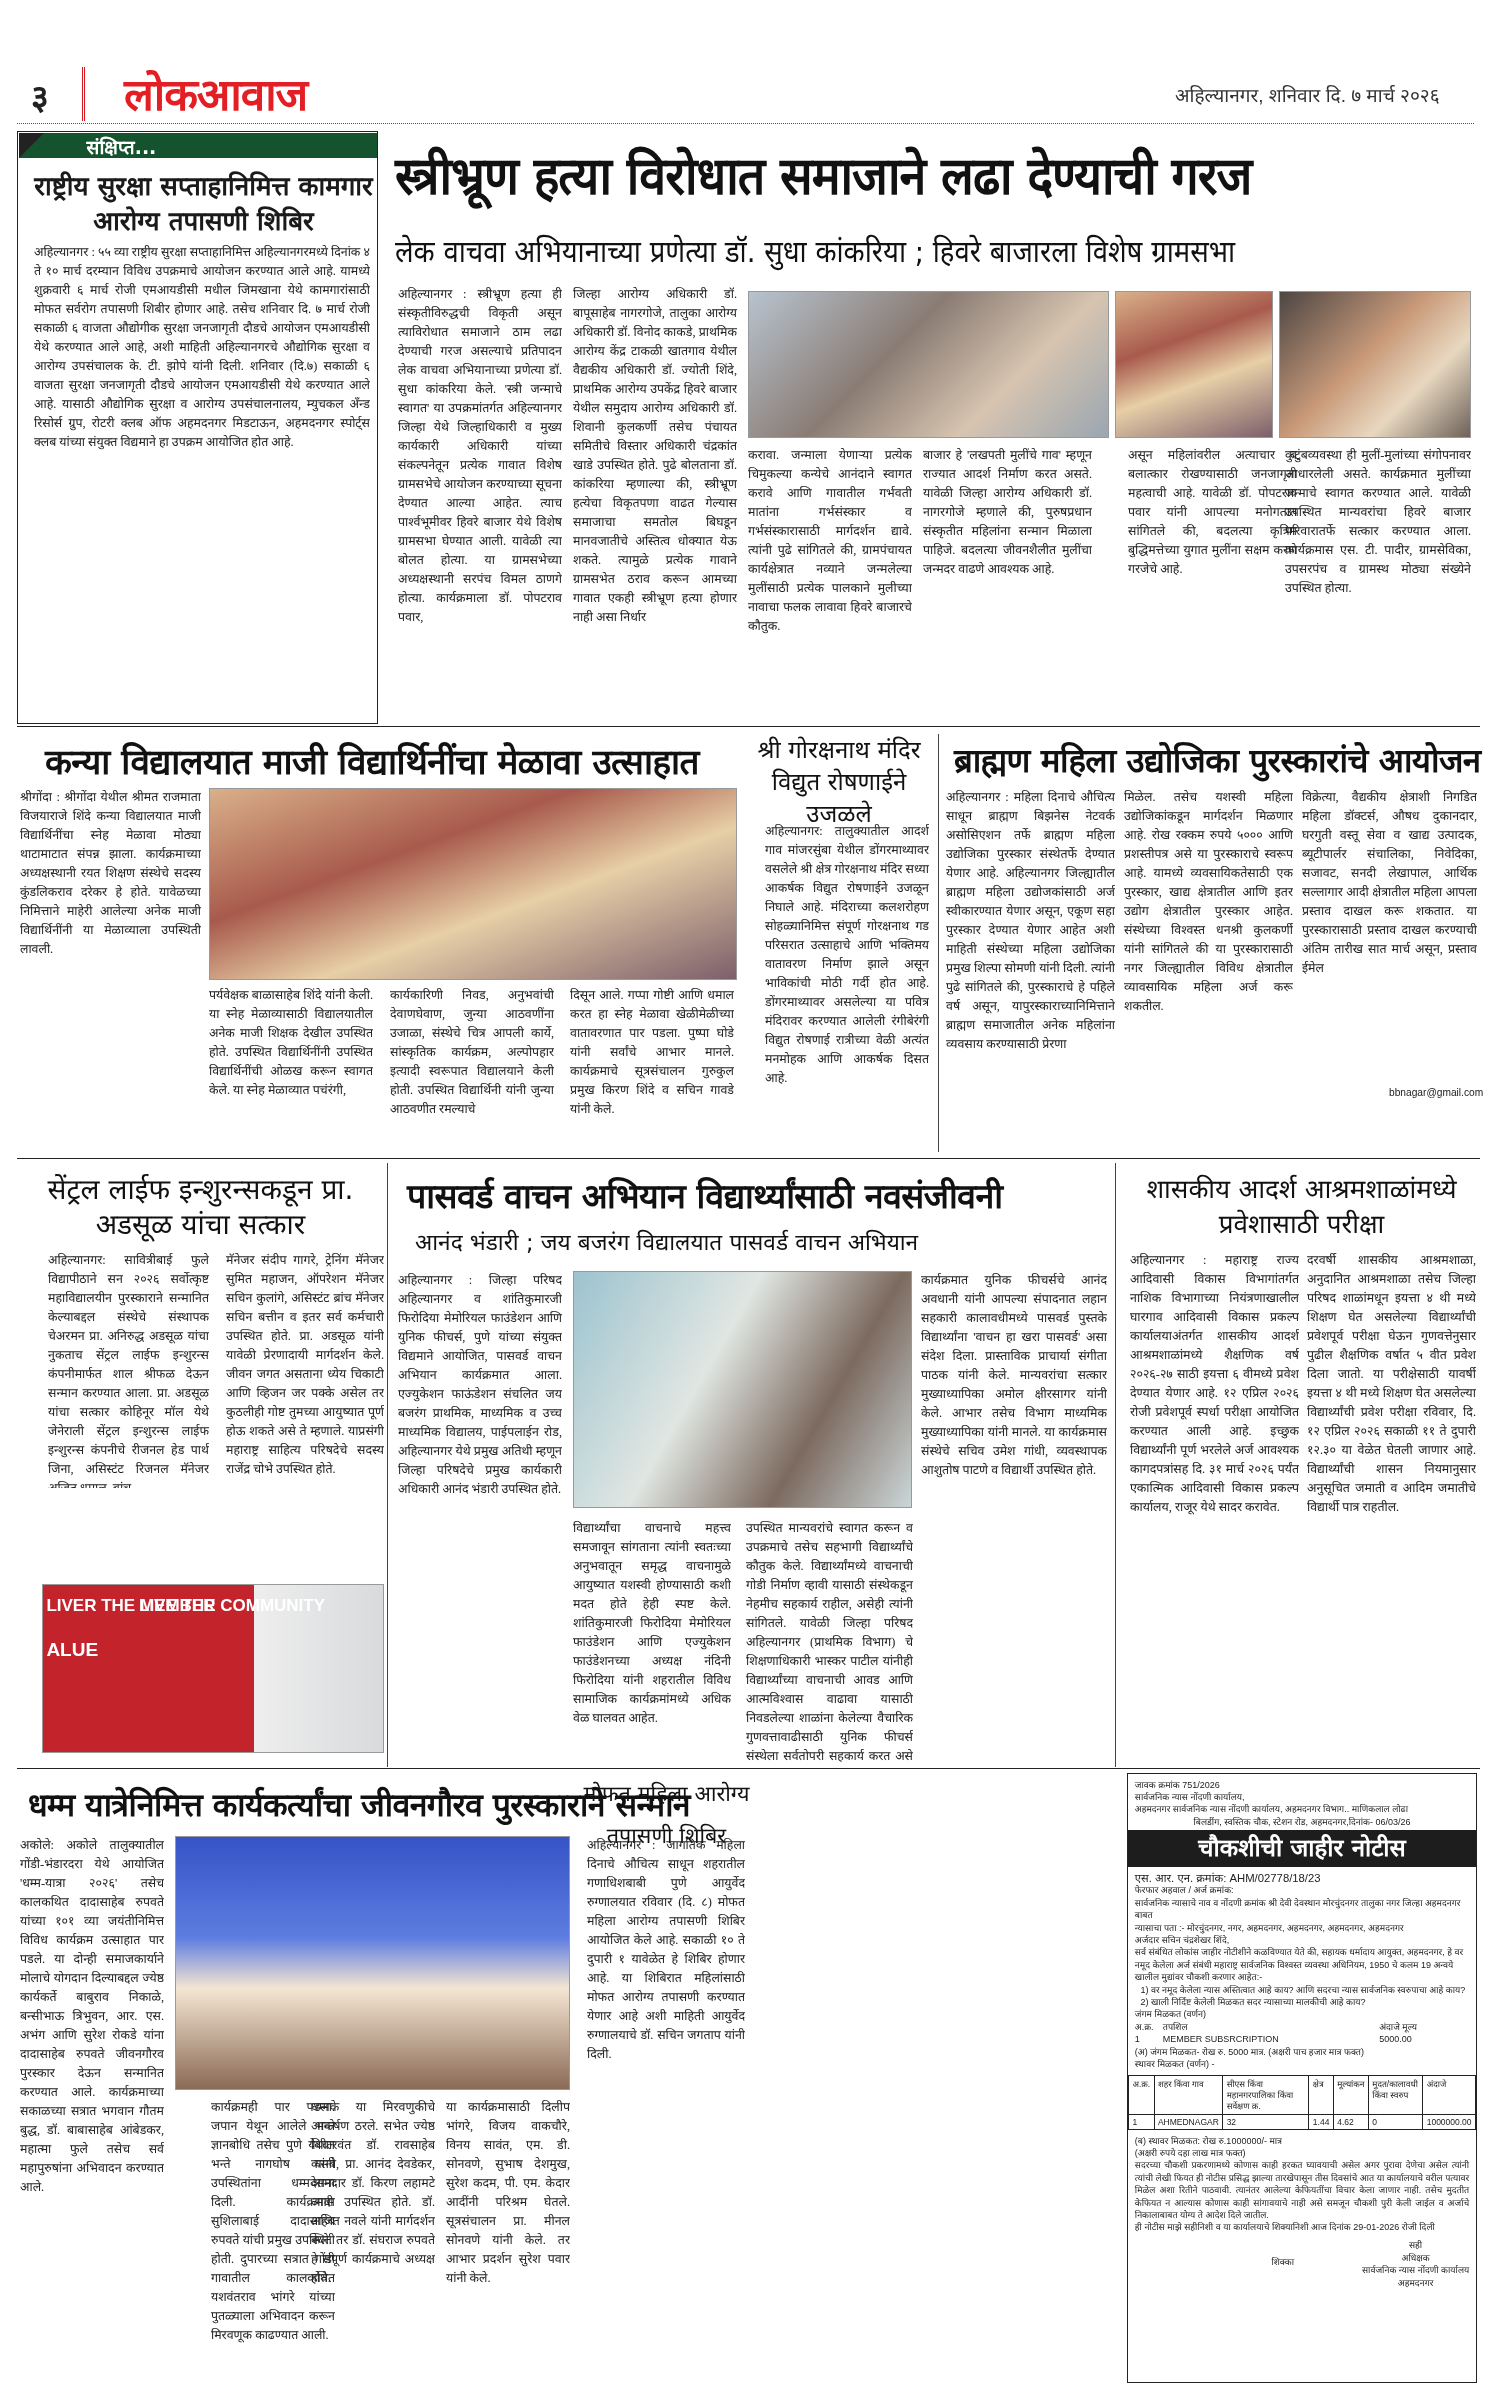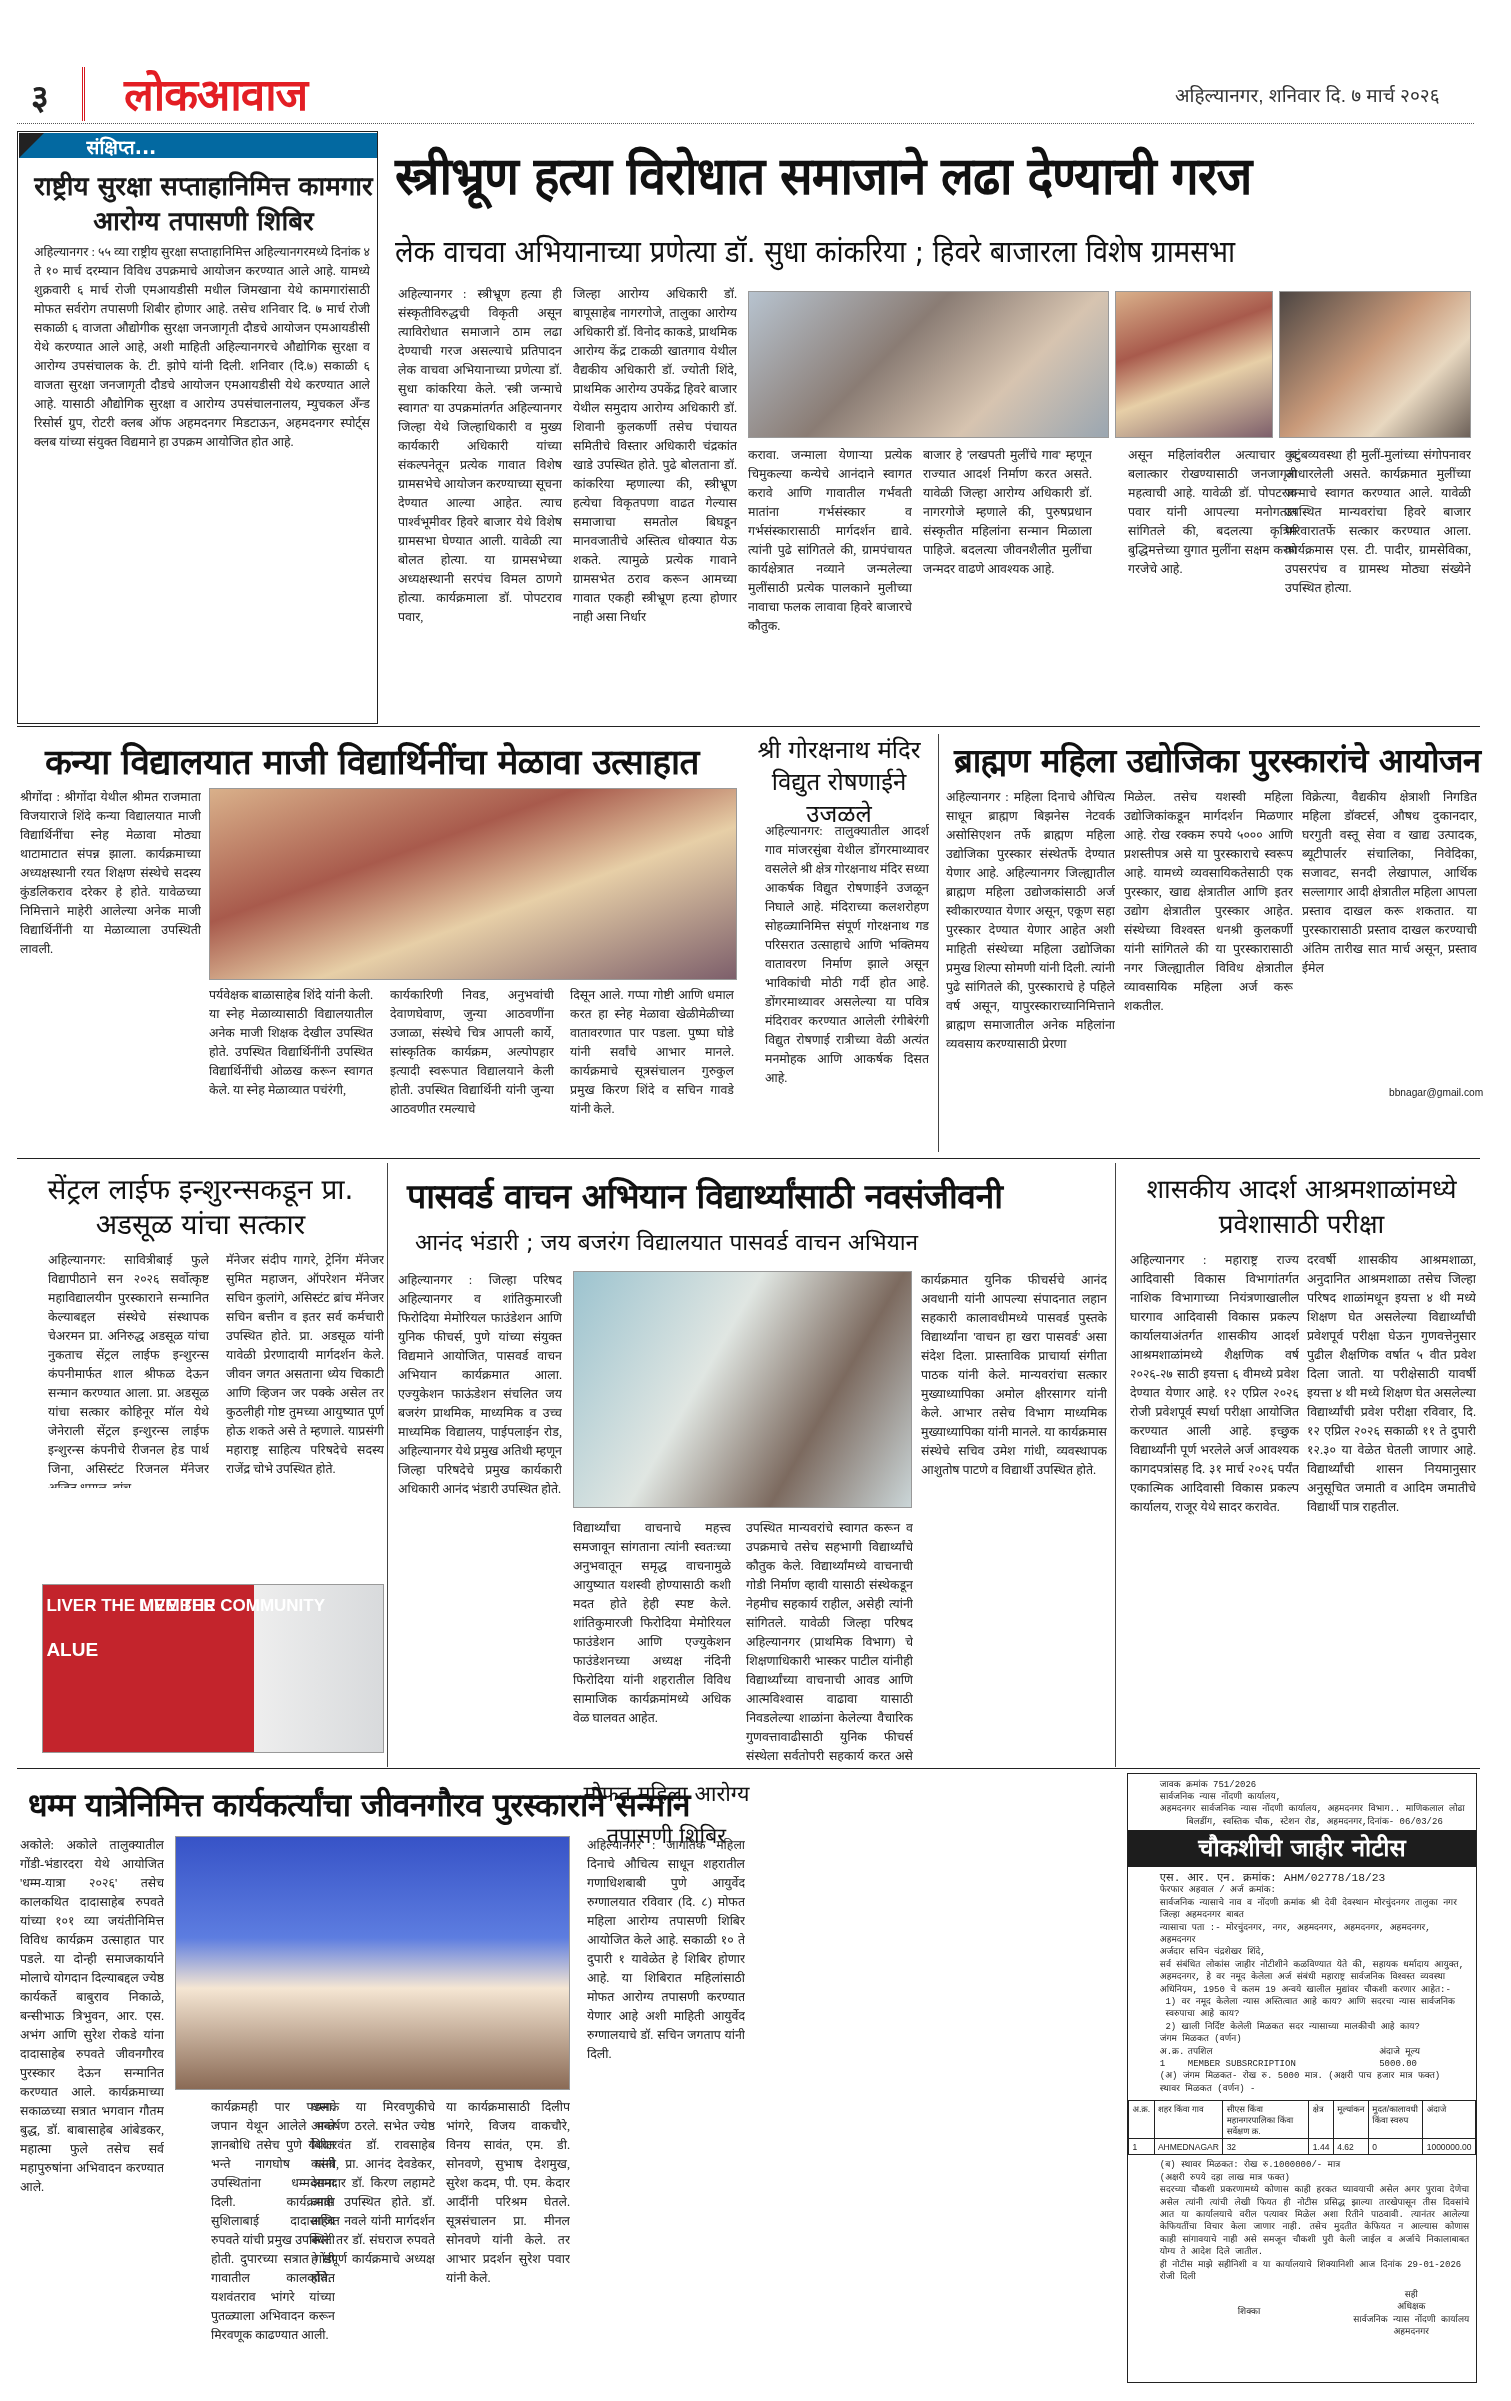--- a/index.html
+++ b/index.html
@@ -9,21 +9,21 @@
     font-family: "DejaVu Sans", sans-serif; color: #1a1a1a;
   }
   .abs { position: absolute; }
   .masthead-num { left: 31px; top: 73px; font-size: 34px; font-weight: bold; color: #222; }
   .masthead-bar { left: 82px; top: 67px; width: 3.4px; height: 54px; border-left: 1.1px solid #d71920; border-right: 1.1px solid #d71920; }
   .masthead-logo { left: 101px; top: 63px; font-size: 44px; font-weight: bold; color: #e31e24; letter-spacing: -1.1px; margin-left: 23px; }
   .masthead-date { left: 1175px; top: 82px; font-size: 19px; color: #333; font-family: "Liberation Sans Narrow", "Liberation Sans", sans-serif; }
   .dotted-rule { left: 17px; top: 123px; width: 1457px; border-top: 1.7px dotted #555; }
 
   .brief-box { left: 17px; top: 131px; width: 361px; height: 593px; border: 1.7px solid #222; }
-  .brief-head { left: 18.6px; top: 133px; width: 358px; height: 25px; background: #0369a1; }
+  .brief-head { left: 18.6px; top: 133px; width: 358px; height: 25px; background: #14532d; }
   .brief-head .tri { position:absolute; left:0; top:0; width:0; height:0; border-top: 25px solid #222; border-right: 25px solid transparent; }
   .brief-head span { position:absolute; left: 68px; top: 1.1px; color: #fff; font-size: 19px; font-weight: bold; }
   .brief-title { left: 34px; top: 169px; width: 339px; text-align: center; font-size: 26px; font-weight: bold; line-height: 35px; color: #1a1a1a; }
   .body-text { font-size: 12.4px; line-height: 19px; text-align: justify; color: #222; font-family: "Liberation Serif", serif; }
 
   .headline { font-weight: bold; color: #111; white-space: nowrap; }
   .h-main { left: 395px; top: 138px; font-size: 52px; letter-spacing: -1.1px; transform: scaleX(0.93); transform-origin: left; }
   .h-sub { left: 395px; top: 229px; font-size: 30.5px; font-weight: normal; transform: scaleX(0.9); transform-origin: left; }
 
   .photo { background: linear-gradient(135deg, #b7c3cf, #8a7c74 40%, #d7c4b0 70%, #9aa6b1); border: 0.6px solid #999; }
@@ -34,21 +34,21 @@
   .photo.p6 { background: linear-gradient(180deg, #3753c7, #5d7de0 40%, #f5e6d3 60%, #8a6a55); }
   .photo .cap { position:absolute; color:#fff; font-weight:bold; font-family:"Liberation Sans", sans-serif; }
 
   .rule-h { border-top: 1.7px solid #222; }
   .rule-v { border-left: 1.1px solid #444; }
 
   .h2 { font-size: 35px; letter-spacing: -0.6px; }
   .h3 { font-size: 27px; font-weight: normal; line-height: 35px; text-align: center; white-space: normal; }
 
   .notice { left: 1127px; top: 1773px; width: 350px; height: 610px; border: 1.7px solid #222; background: #fff; }
-  .notice-line { font-size: 9px; line-height: 12.4px; font-family: Liberation Mono, monospace; color: #222; margin-left: 25px; }
+  .notice-line { font-size: 9px; line-height: 12.4px; font-family: Liberation Sans, sans-serif; color: #222; }
   .notice-bar { background: #1d1d1d; color: #fff; font-size: 24px; font-weight: bold; text-align: center; height: 37px; line-height: 37px; }
   .notice table { border-collapse: collapse; font-size: 8.5px; font-family: "Liberation Sans", sans-serif; }
   .notice td, .notice th { border: 0.6px solid #222; padding: 2.3px 3.4px; vertical-align: top; font-weight: normal; text-align: left; }
 </style>
 </head>
 <body>
 
 <div class="abs masthead-num">३</div>
 <div class="abs masthead-bar"></div>
 <div class="abs masthead-logo">लोकआवाज</div>

